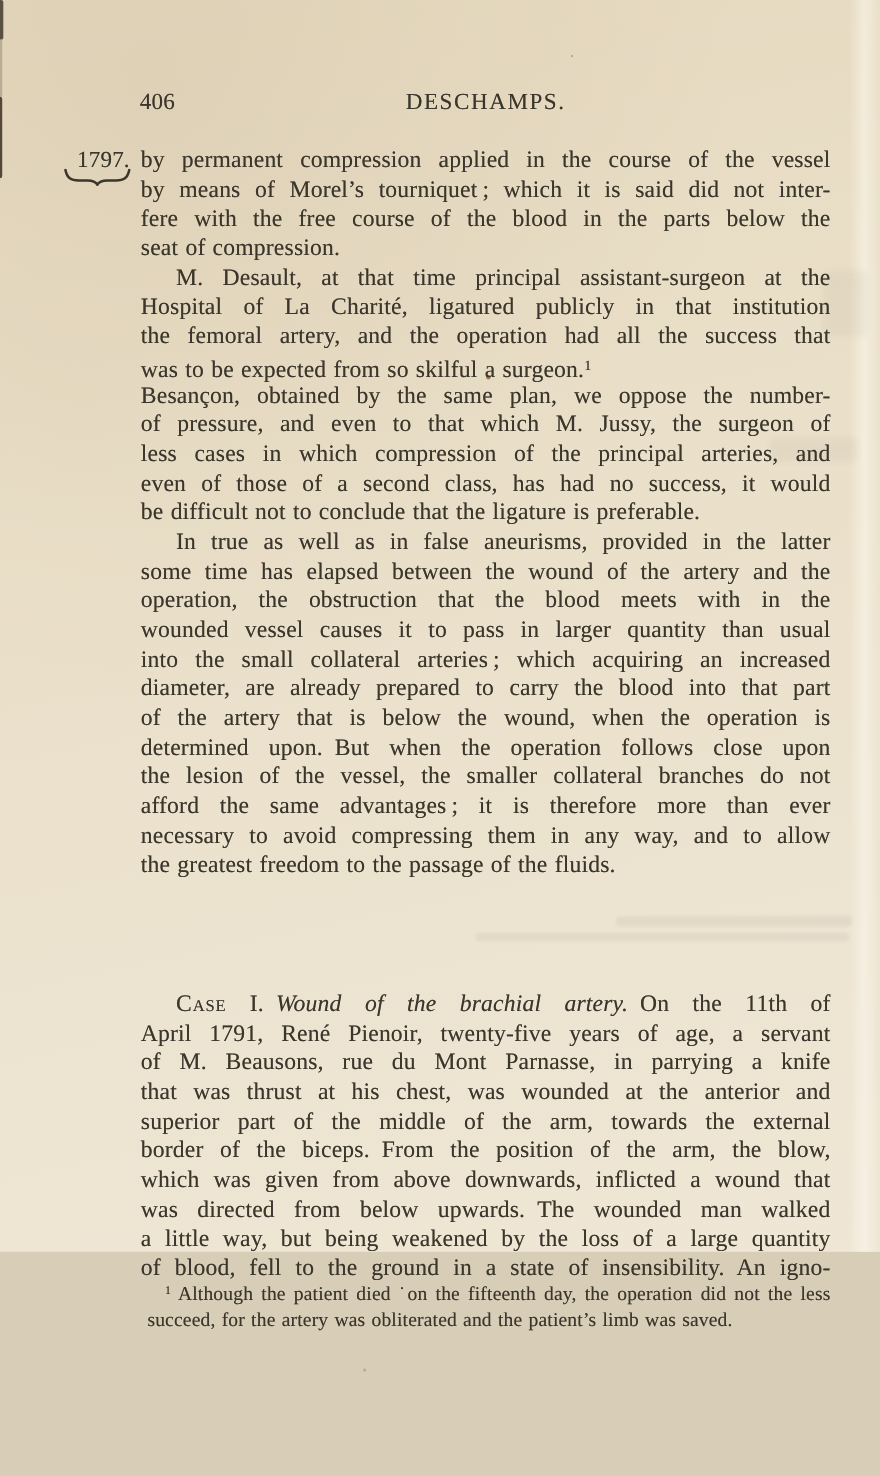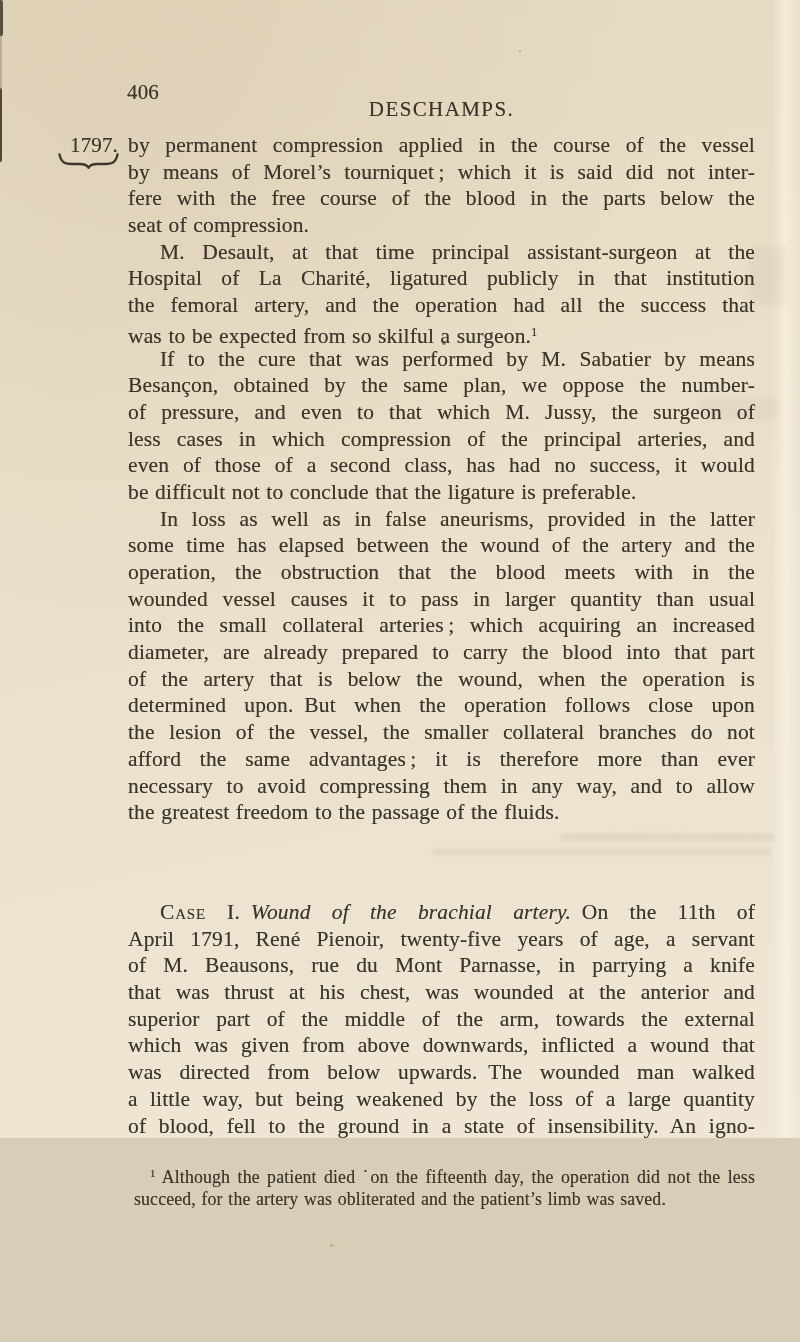--- a/index.html
+++ b/index.html
@@ -14,21 +14,21 @@
     color:var(--ink);
     background:
       linear-gradient(90deg, rgba(0,0,0,0) 0%, rgba(0,0,0,0) 96.5%, rgba(253,249,238,0.55) 98.2%, rgba(236,228,210,0.45) 100%),
       radial-gradient(120% 90% at 18% 8%, rgba(120,90,50,0.07), rgba(0,0,0,0) 55%),
       linear-gradient(168deg,#e5d9bf 0%, #eadfc8 38%, #ece3d0 72%, #efe6d5 100%);
   }
   .ink{ text-shadow:0 0 0.45px rgba(59,54,44,0.55); letter-spacing:0.15px; }
 
   
   .header-page-number{position:absolute;left:127px;top:80px;font-size:21px;line-height:24px;}
-  .header-title{position:absolute;left:128px;top:80px;width:627px;text-align:center;font-size:21px;line-height:24px;letter-spacing:1.4px;margin-top:17px;}
+  .header-title{position:absolute;left:128px;top:80px;width:627px;text-align:center;font-size:21px;line-height:24px;letter-spacing:1.4px;}
 
   
   .margin-year{position:absolute;left:48px;top:132px;width:70px;text-align:right;font-size:21px;line-height:26.7px;}
   .margin-brace{position:absolute;left:58px;top:153px;width:61px;height:16px;}
 
   
   .tblock{position:absolute;font-size:21.5px;}
   #body-block{left:128px;top:132px;width:627px;}
   #case-block{left:128px;top:899px;width:627px;}
   #footnote-block{left:134px;top:1160px;width:621px;font-size:17.8px;}
@@ -83,45 +83,45 @@
 
   <div id="body-block" class="tblock ink">
       <div class="line just"><span>by permanent compression applied in the course of the vessel</span></div>
       <div class="line just"><span>by means of Morel’s tourniquet ; which it is said did not inter-</span></div>
       <div class="line just"><span>fere with the free course of the blood in the parts below the</span></div>
       <div class="line"><span>seat of compression.</span></div>
       <div class="line just ind"><span>M. Desault, at that time principal assistant-surgeon at the</span></div>
       <div class="line just"><span>Hospital of La Charité, ligatured publicly in that institution</span></div>
       <div class="line just"><span>the femoral artery, and the operation had all the success that</span></div>
       <div class="line"><span>was to be expected from so skilful a surgeon.</span><span class="sup">1</span></div>
-      <div class="line just ind"><span>If to the cure that was performed by M. Sabatier by means</span></div>
       <div class="line just"><span>Besançon, obtained by the same plan, we oppose the number-</span></div>
       <div class="line just"><span>of pressure, and even to that which M. Jussy, the surgeon of</span></div>
       <div class="line just"><span>less cases in which compression of the principal arteries, and</span></div>
       <div class="line just"><span>even of those of a second class, has had no success, it would</span></div>
       <div class="line"><span>be difficult not to conclude that the ligature is preferable.</span></div>
-      <div class="line just ind"><span>In loss as well as in false aneurisms, provided in the latter</span></div>
+      <div class="line just ind"><span>In true as well as in false aneurisms, provided in the latter</span></div>
       <div class="line just"><span>some time has elapsed between the wound of the artery and the</span></div>
       <div class="line just"><span>operation, the obstruction that the blood meets with in the</span></div>
       <div class="line just"><span>wounded vessel causes it to pass in larger quantity than usual</span></div>
       <div class="line just"><span>into the small collateral arteries ; which acquiring an increased</span></div>
       <div class="line just"><span>diameter, are already prepared to carry the blood into that part</span></div>
       <div class="line just"><span>of the artery that is below the wound, when the operation is</span></div>
       <div class="line just"><span>determined upon. But when the operation follows close upon</span></div>
       <div class="line just"><span>the lesion of the vessel, the smaller collateral branches do not</span></div>
       <div class="line just"><span>afford the same advantages ; it is therefore more than ever</span></div>
       <div class="line just"><span>necessary to avoid compressing them in any way, and to allow</span></div>
       <div class="line"><span>the greatest freedom to the passage of the fluids.</span></div>
     </div>
   <div id="case-block" class="tblock ink">
       <div class="line just ind"><span class="sc">Case</span><span> I. </span><span class="i">Wound of the brachial artery.</span><span> On the 11th of</span></div>
       <div class="line just"><span>April 1791, René Pienoir, twenty-five years of age, a servant</span></div>
       <div class="line just"><span>of M. Beausons, rue du Mont Parnasse, in parrying a knife</span></div>
       <div class="line just"><span>that was thrust at his chest, was wounded at the anterior and</span></div>
       <div class="line just"><span>superior part of the middle of the arm, towards the external</span></div>
+      <div class="line just"><span>border of the biceps. From the position of the arm, the blow,</span></div>
       <div class="line just"><span>which was given from above downwards, inflicted a wound that</span></div>
       <div class="line just"><span>was directed from below upwards. The wounded man walked</span></div>
       <div class="line just"><span>a little way, but being weakened by the loss of a large quantity</span></div>
       <div class="line just"><span>of blood, fell to the ground in a state of insensibility. An igno-</span></div>
     </div>
   <div id="footnote-block" class="tblock ink">
       <div class="line just ind"><span class="sup">1</span><span> Although the patient died ˙on the fifteenth day, the operation did not the less</span></div>
       <div class="line"><span>succeed, for the artery was obliterated and the patient’s limb was saved.</span></div>
     </div>
 

